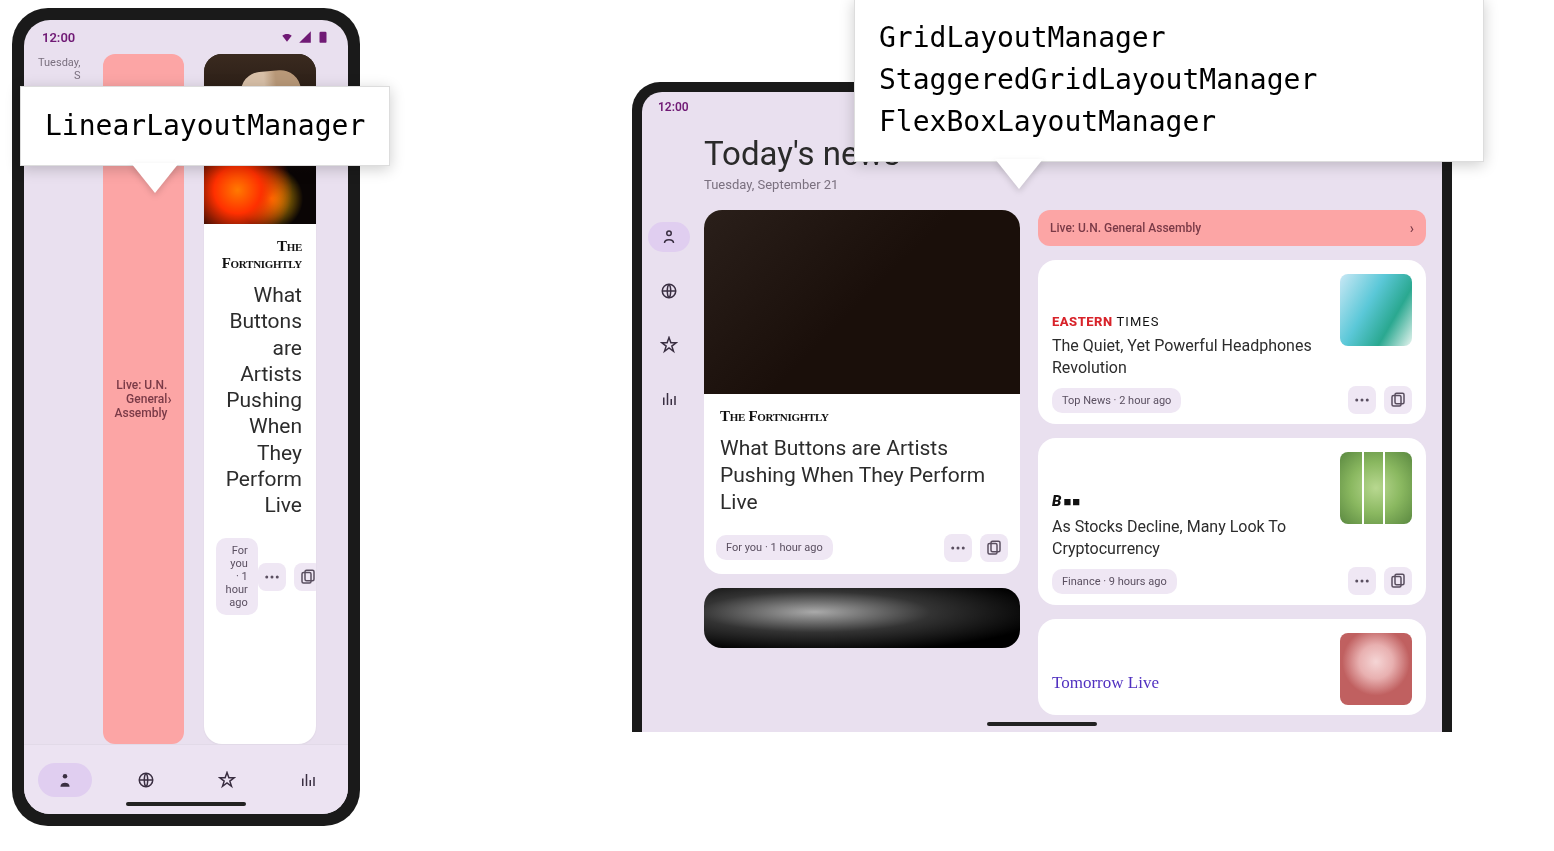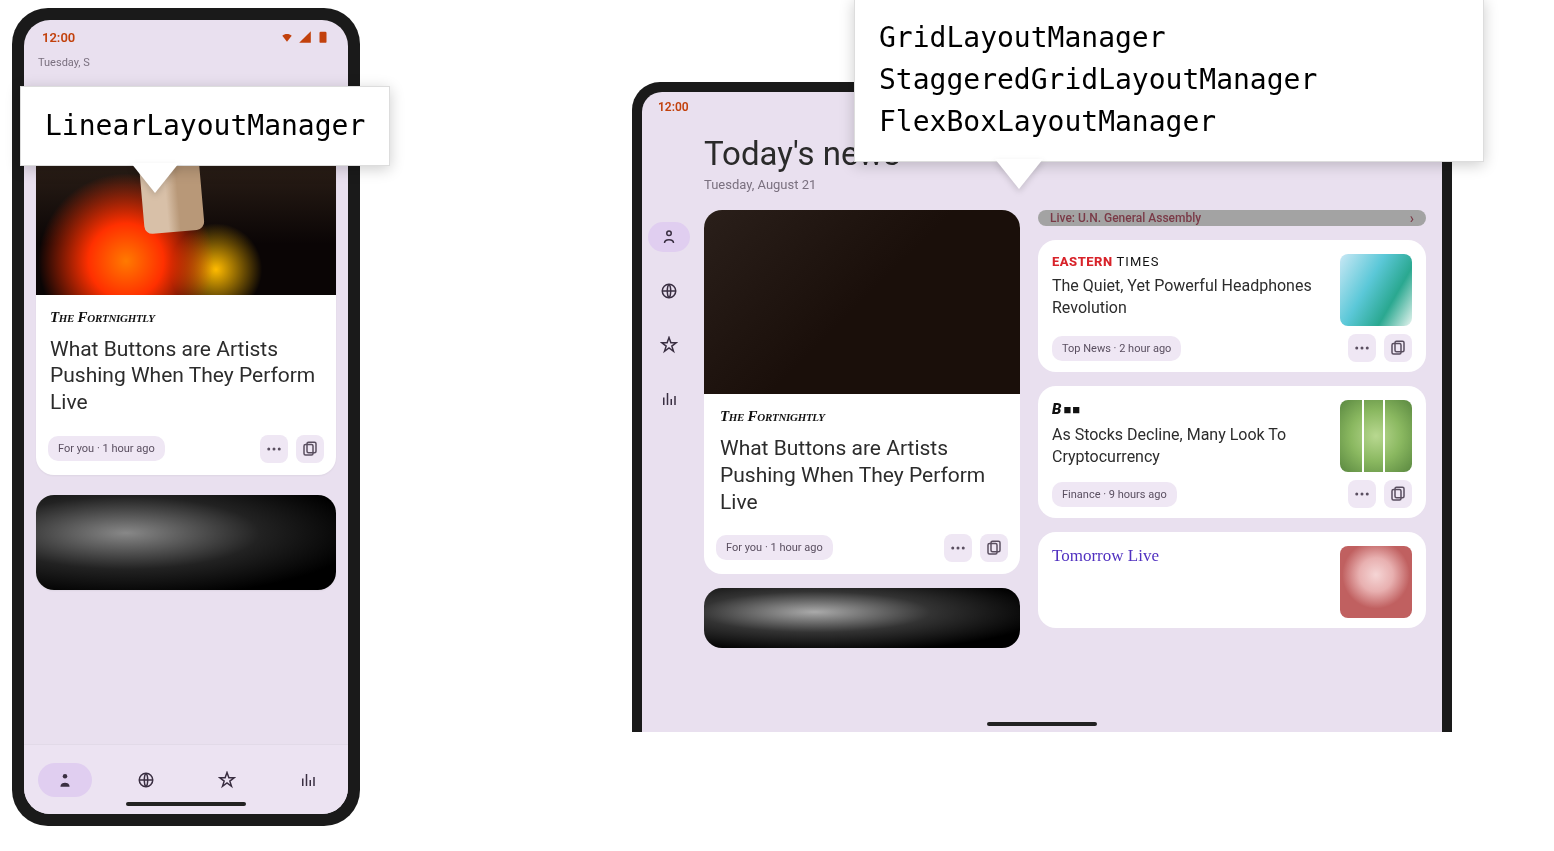--- a/index.html
+++ b/index.html
@@ -34,42 +34,43 @@
     flex-direction: column;
   }
   .status-bar {
     height: 34px;
     display: flex;
     align-items: center;
     justify-content: space-between;
     padding: 0 18px;
     font-size: 13px;
     font-weight: 600;
-    color: #c2410c;
+    color: #701a75;
   }
   .status-right { display: flex; align-items: center; gap: 4px; }
 
   .phone .content {
     flex: 1;
     padding: 0 12px;
     overflow: hidden;
     display: flex;
-    flex-direction: column;
+    flex-direction: row;
     gap: 20px;
+    text-align: right;
   }
   .phone .date-row {
     font-size: 11px;
     color: #7a707f;
     padding: 2px 2px 0 2px;
   }
 
   .live-banner {
-    background: #a3a3a3;
+    background: #fca5a5;
     border-radius: 12px;
-    padding: 0 12px;
+    padding: 10px 12px;
     font-size: 12px;
     color: #7a3a47;
     display: flex;
     align-items: center;
     justify-content: space-between;
     font-weight: 500;
   }
   .chevron { font-size: 14px; color: #7a3a47; }
 
   .card {
@@ -99,21 +100,21 @@
   }
   .card .body { padding: 14px 14px 10px 14px; }
   .publisher {
     font-family: 'Times New Roman', serif;
     font-weight: 700;
     font-size: 15px;
     color: #111;
     letter-spacing: -0.3px;
     margin-bottom: 10px;
   }
-  .publisher.fort { font-variant: small-caps; font-style: italic; }
+  .publisher.fort { font-variant: small-caps; }
   .headline {
     font-size: 21px;
     line-height: 1.25;
     color: #2c2c2c;
     font-weight: 400;
   }
   .card .meta-row {
     display:flex; align-items:center; justify-content:space-between;
     padding: 10px 12px 12px 12px;
   }
@@ -230,21 +231,21 @@
   .tcard2 { background:#fff; border-radius:18px; overflow:hidden; height:60px; }
   .tcard2 .bw { width:100%; height:100%;
     background: radial-gradient(ellipse at 35% 40%, #aaa 0%, #333 40%, #000 80%); }
 
   .news-item {
     background:#fff; border-radius:18px; padding:14px 14px 10px 14px;
     display:flex; flex-direction:column; gap:8px;
   }
   .ni-top { display:flex; gap:12px; align-items:flex-start; }
   .ni-copy { flex:1; }
-  .ni-pub { font-size:13px; font-weight:800; margin-bottom:6px; }
+  .ni-pub { font-size:13px; font-weight:800; margin-bottom:6px;margin-top:40px; }
   .ni-pub .e1 { color:#d8232a; letter-spacing:0.5px; }
   .ni-pub .e2 { color:#111; font-weight:400; letter-spacing:1px; }
   .ni-pub.biz { color:#111; font-style:italic; font-size:15px; font-weight:900;}
   .ni-pub.biz .blocks::after{content:"■■"; font-style:normal; letter-spacing:1px; font-size:13px; margin-left:2px;}
   .ni-pub.today { font-family:'Brush Script MT', cursive; color:#5030c0; font-size:17px; font-weight:500;}
   .ni-head { font-size:16px; line-height:1.35; color:#2c2c2c; }
   .thumb {
     width:72px; height:72px; border-radius:8px; flex-shrink:0;
   }
   .thumb.medical { background: linear-gradient(120deg,#c9e8f5 0%, #5bc8d8 40%, #2aa890 70%, #e8f5f0 100%); }
@@ -423,21 +424,21 @@
           <svg viewBox="0 0 24 24">
               <path stroke="currentColor" stroke-width="2" d="M5 20V10M10 20V4M15 20v-8M20 20V8"></path>
             </svg>
         </div>
       </div>
 
       <div class="center">
         <div class="header">
           <div>
             <h1>Today's news</h1>
-            <div class="date2">Tuesday, August 21</div>
+            <div class="date2">Tuesday, September 21</div>
           </div>
           <div class="temp-wrap">
             <span>76°F</span>
             <div class="sun"></div>
           </div>
         </div>
 
         <div class="grid">
 
           <div class="col left">

